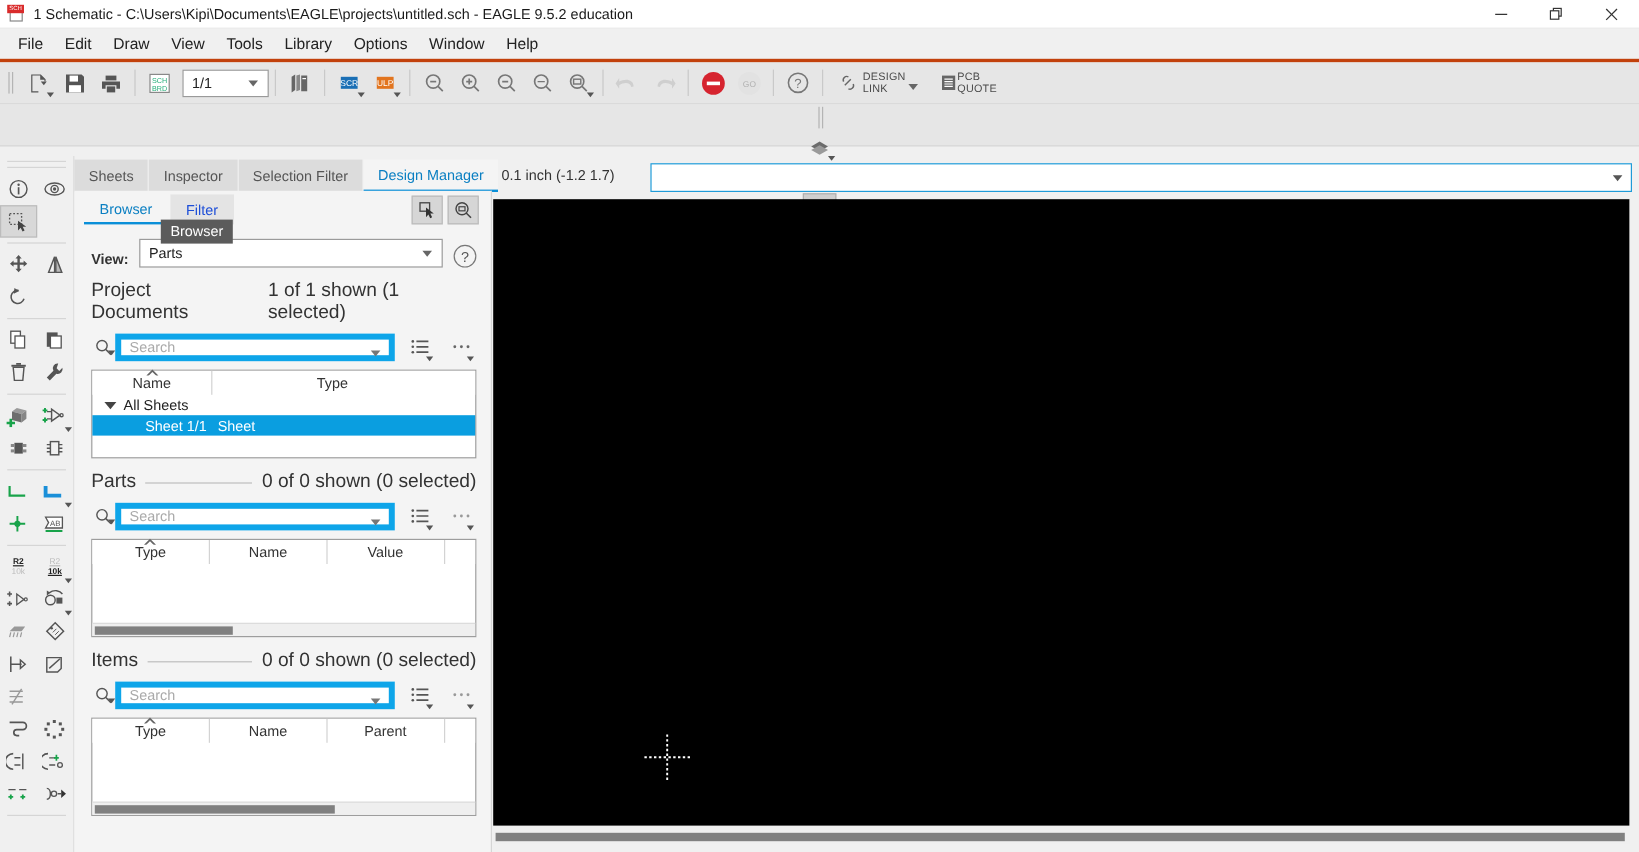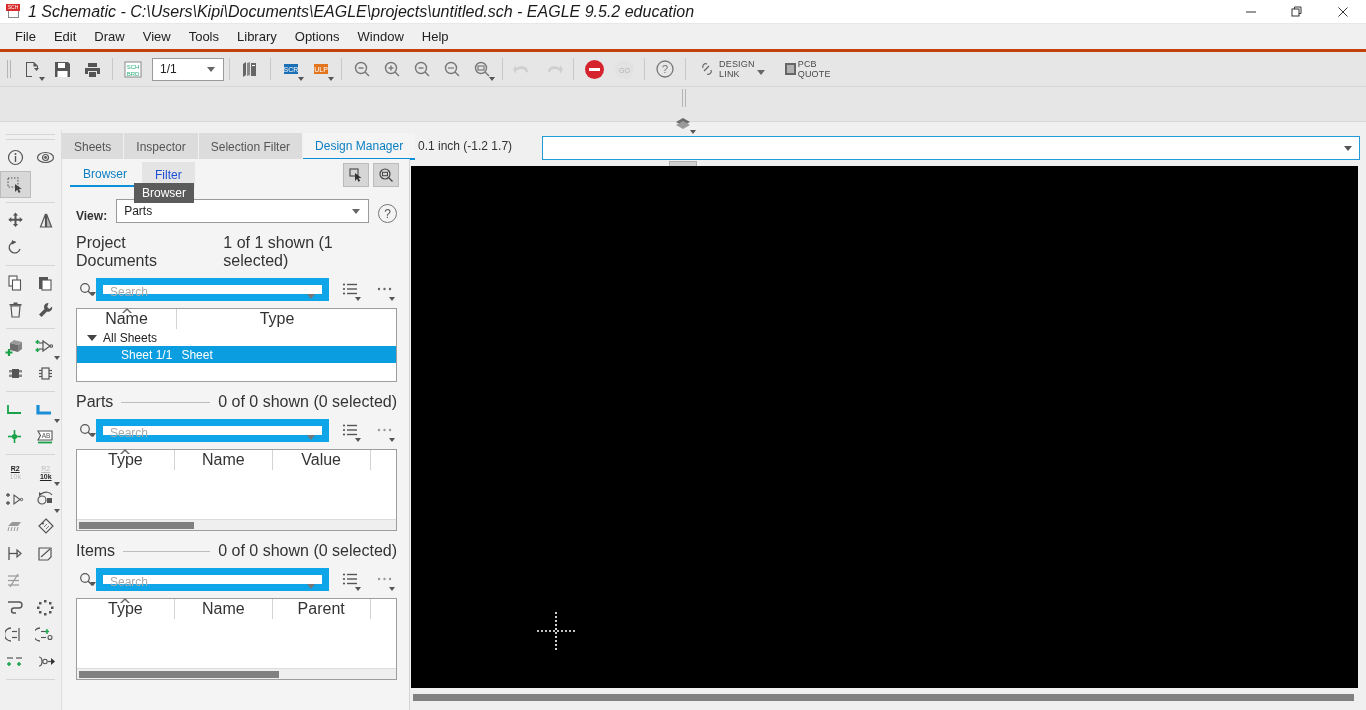--- a/index.html
+++ b/index.html
@@ -28,21 +28,21 @@
     position: absolute; left: 2px; top: 1px;
     width: 11px; height: 13px; background: #fff;
     border: 1px solid #888;
   }
   .title-icon .lbl {
     position: absolute; left: 0px; top: 0px;
     width: 14px; height: 7px; background: #d92b2b;
     font-size: 5px; color: #fff; text-align: center; line-height: 7px;
     font-family: "Liberation Sans", sans-serif;
   }
-  .title-text { font-size: 16px; color: #1a1a1a; white-space: nowrap; font-style: italic; }
+  .title-text { font-size: 12px; color: #1a1a1a; white-space: nowrap; }
   .win-controls { margin-left: auto; display: flex; height: 24px; }
   .win-btn {
     width: 46px; height: 24px; display: flex;
     align-items: center; justify-content: center;
     color: #333;
   }
 
   
   .menubar {
     height: 28px; background: #f0f0f0;
@@ -208,22 +208,22 @@
     width: 20px; position: relative; display: flex; align-items: center;
     justify-content: center; flex: none;
   }
   .mag .mc {
     position: absolute; right: 0px; bottom: 1px;
     width: 0; height: 0;
     border-left: 3px solid transparent; border-right: 3px solid transparent;
     border-top: 4px solid #555;
   }
   .search-box {
-    flex: 1; height: 23px; background: #fff; border: 7px solid #0ea5e9;
-    position: relative; display: flex; padding-left: 7px;
+    flex: 1; height: 23px; background: #fff; border: 5px solid #0ea5e9;
+    position: relative; display: flex; align-items: center; padding-left: 7px;
     color: #aaa; font-size: 12px;
   }
   .search-box .arrow {
     position: absolute; right: 7px; top: 9px;
     width: 0; height: 0;
     border-left: 4px solid transparent; border-right: 4px solid transparent;
     border-top: 5px solid #777;
   }
   .ic-wrap { position: relative; width: 26px; height: 24px; display:flex; align-items:center; justify-content:center; margin-left: 8px; flex:none; }
   .ic-wrap .mc {
@@ -233,21 +233,21 @@
     border-top: 4px solid #555;
   }
 
   .tbl {
     margin-top: 7px; background: #fff; border: 1px solid #9d9d9d;
     position: relative;
   }
   .tbl-head { display: flex; height: 20px; background: #fff; }
   .th {
     display: flex; align-items: center; justify-content: center;
-    font-size: 16px; color: #333; position: relative;
+    font-size: 12px; color: #333; position: relative;
     border-right: 1px solid #d3d3d3; height: 20px;
   }
   .th .sortmark {
     position: absolute; left: 50%; margin-left: -5px; top: -1px;
     width: 0; height: 0;
     border-left: 5px solid transparent; border-right: 5px solid transparent;
     border-bottom: 5px solid #666;
   }
   .th .sortmark::after {
     content:""; position:absolute; left:-4px; top:2px;

